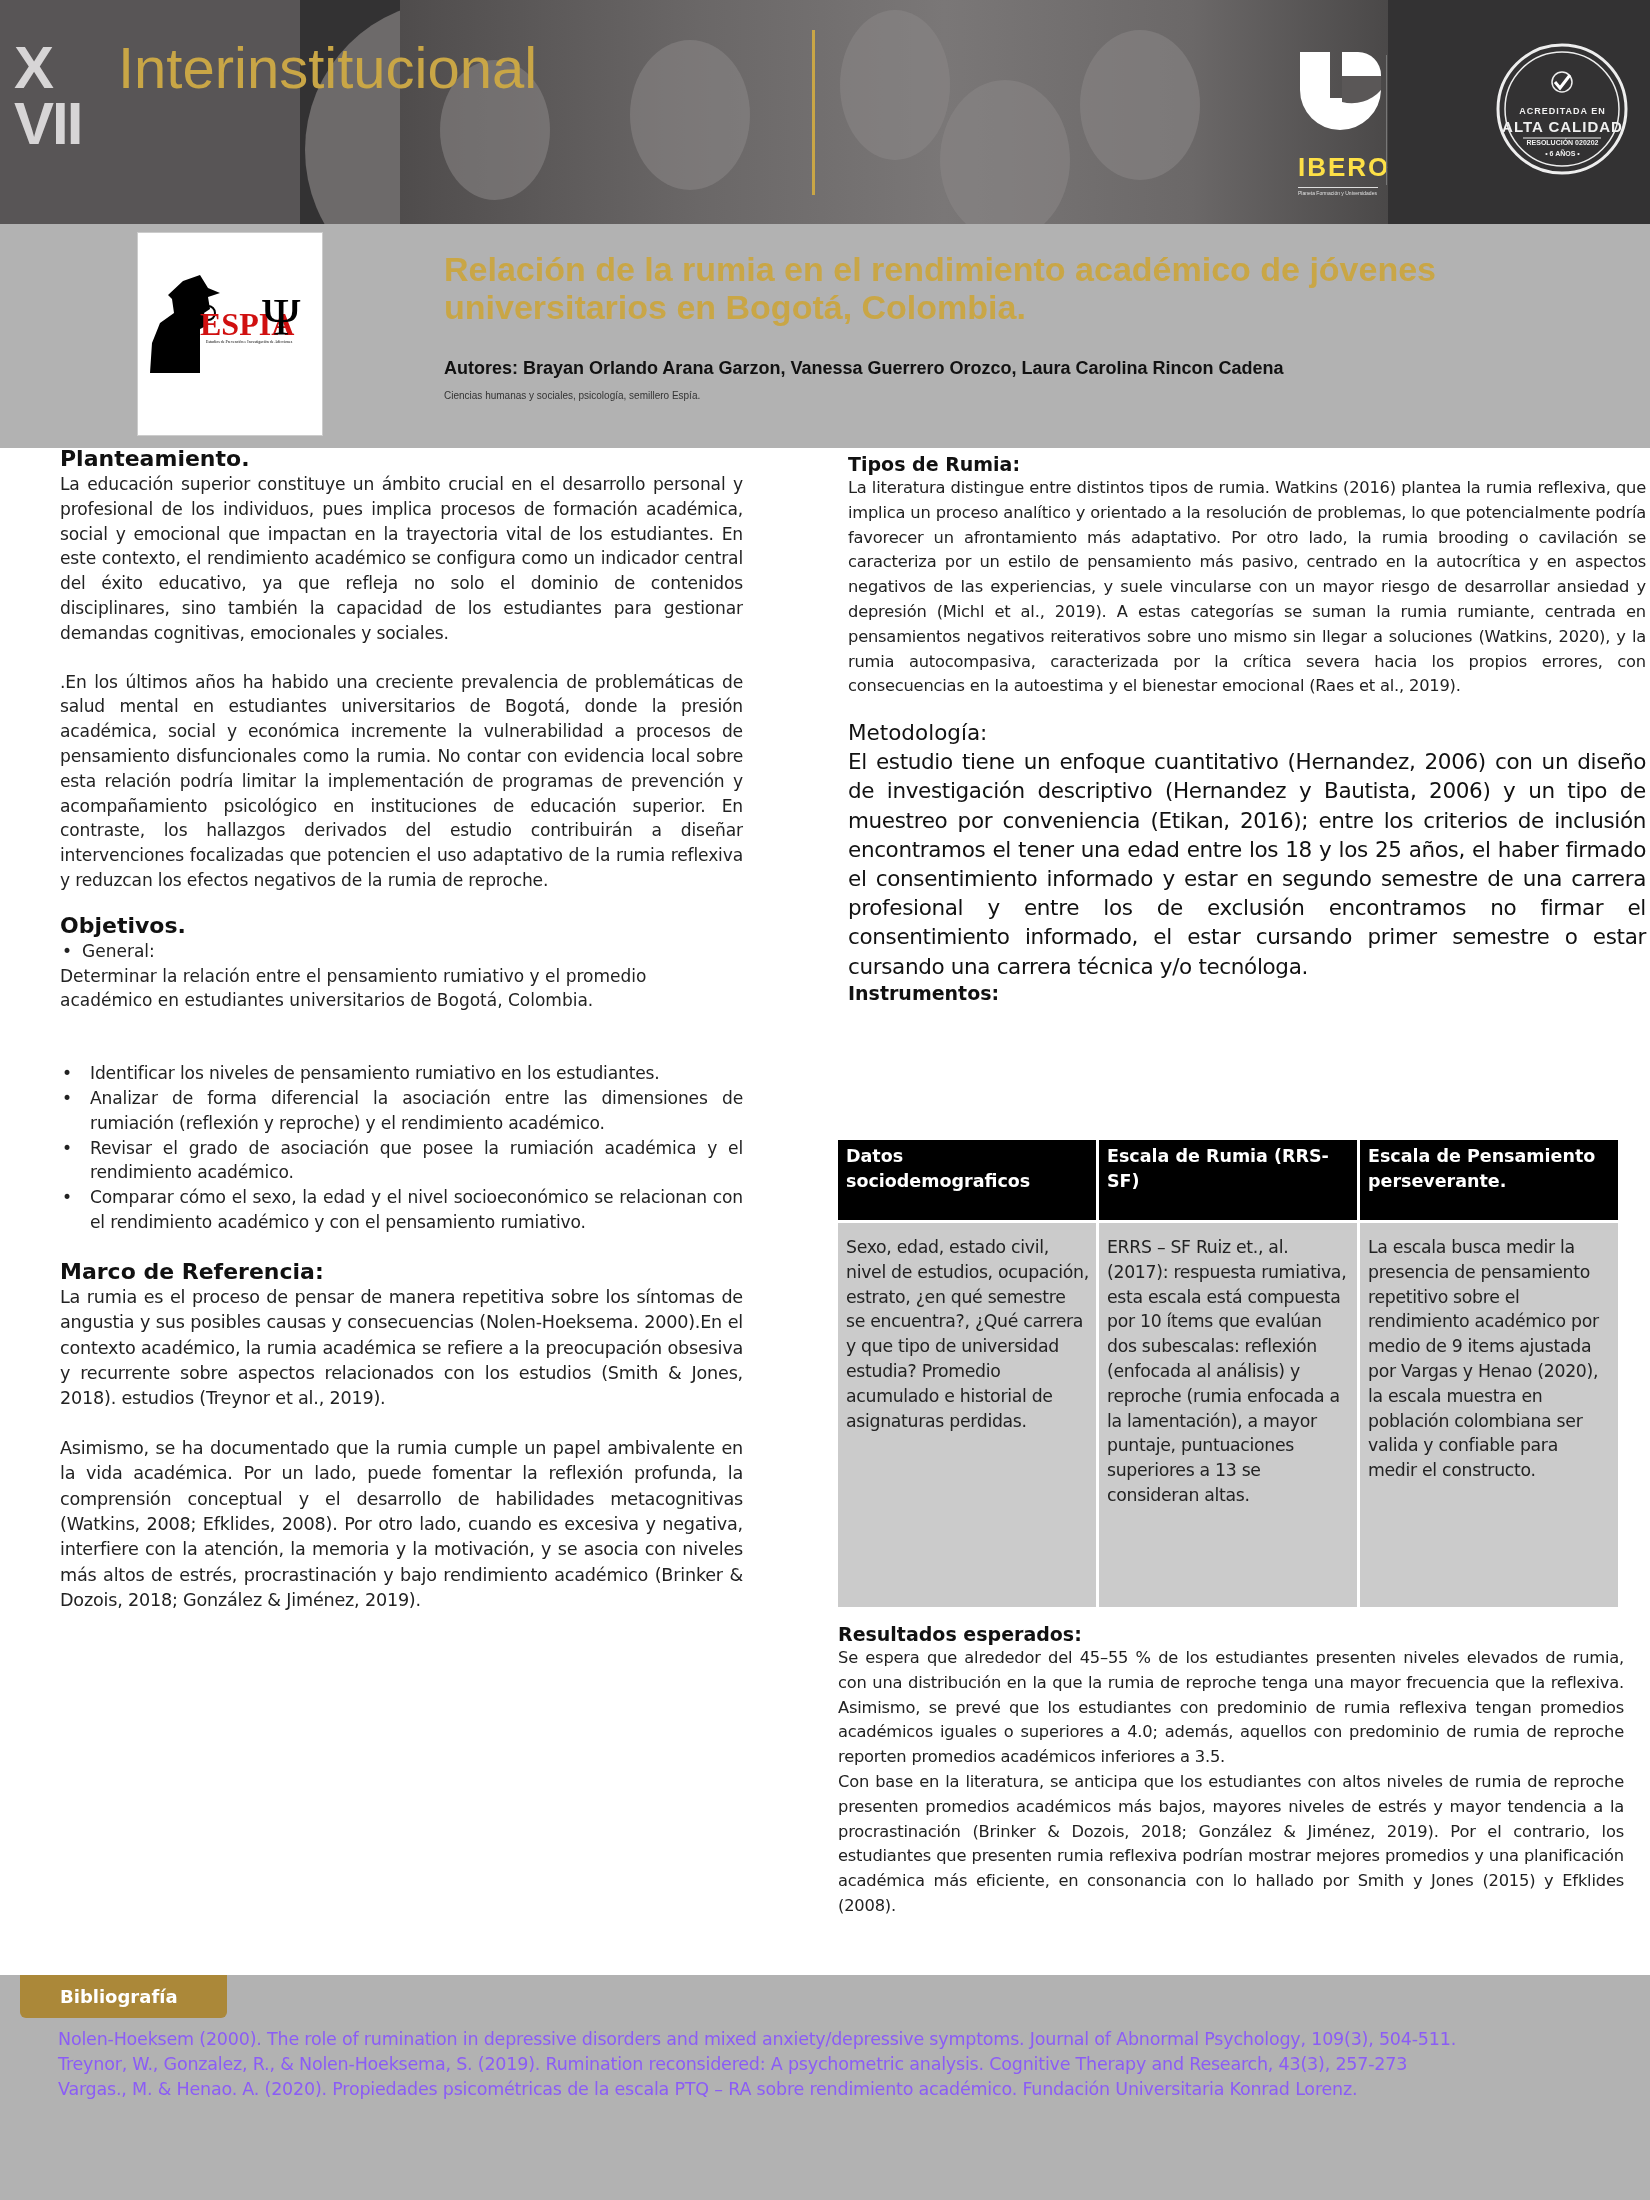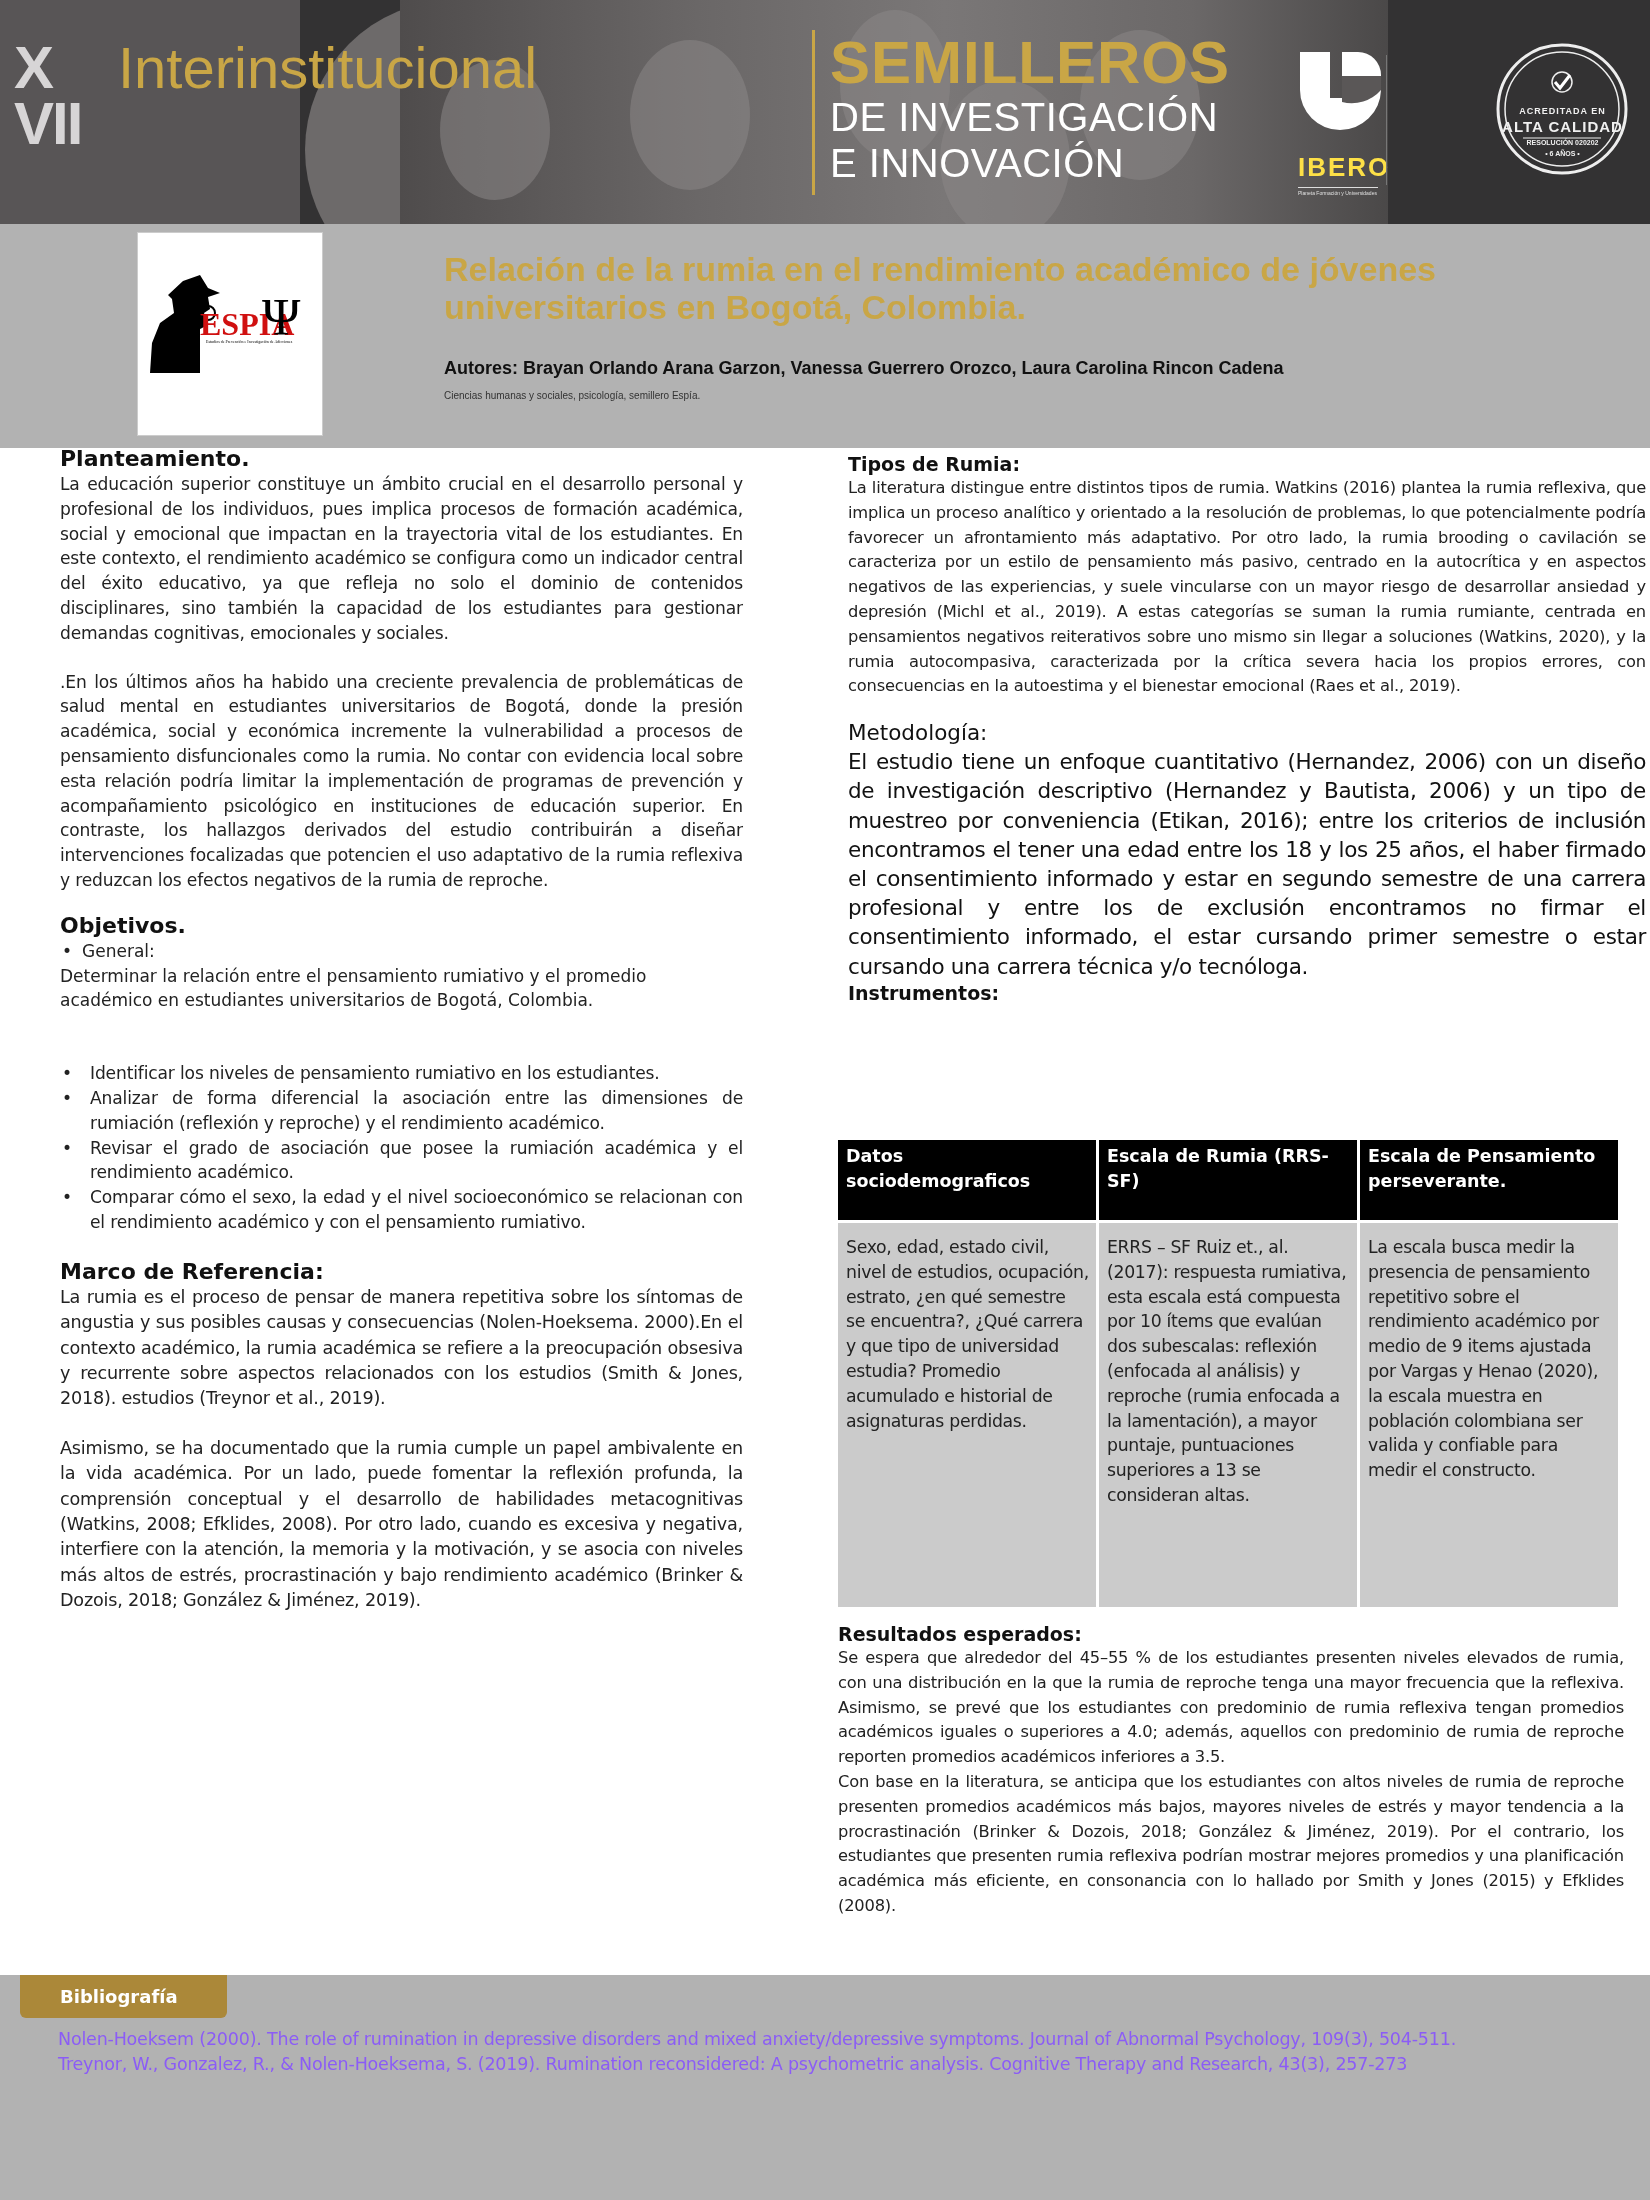--- a/index.html
+++ b/index.html
@@ -98,25 +98,20 @@
 
   <div class="ev-roman">
     <span>X</span>
     <span>VII</span>
   </div>
   <div class="ev-title">
     <span class="l2">Interinstitucional</span>
   </div>
   <div class="ev-divider"></div>
 
-  <div class="sem">
-    <div class="s1">SEMILLEROS</div>
-    <div class="s2">DE INVESTIGACIÓN</div>
-    <div class="s2">E INNOVACIÓN</div>
-  </div>
 
   <div class="ibero">
     <svg class="shield" viewBox="0 0 85 80">
       <path d="M2 2 H32 V48 H44 V2 H60 A23 23 0 0 1 83 25 V40 A41 41 0 0 1 42 80 A40 40 0 0 1 2 40 Z" fill="#ffffff"></path>
       <path d="M44 26 H83 V40 A39 39 0 0 1 44 52 Z" fill="#5a5757"></path>
     </svg>
     <div class="name">IBERO</div>
     <div class="sub">Planeta Formación y Universidades</div>
   </div>
   <div class="vdiv"></div>
@@ -214,13 +209,14 @@
   <h3 class="sec">Resultados esperados:</h3>
   <p class="para-s">Se espera que alrededor del 45–55 % de los estudiantes presenten niveles elevados de rumia, con una distribución en la que la rumia de reproche tenga una mayor frecuencia que la reflexiva. Asimismo, se prevé que los estudiantes con predominio de rumia reflexiva tengan promedios académicos iguales o superiores a 4.0; además, aquellos con predominio de rumia de reproche reporten promedios académicos inferiores a 3.5.</p>
   <p class="para-s">Con base en la literatura, se anticipa que los estudiantes con altos niveles de rumia de reproche presenten promedios académicos más bajos, mayores niveles de estrés y mayor tendencia a la procrastinación (Brinker &amp; Dozois, 2018; González &amp; Jiménez, 2019). Por el contrario, los estudiantes que presenten rumia reflexiva podrían mostrar mejores promedios y una planificación académica más eficiente, en consonancia con lo hallado por Smith y Jones (2015) y Efklides (2008).</p>
 </section>
 
 <div class="biblio"></div>
 <div class="biblio-tab">Bibliografía</div>
 <div class="biblio-list">
   <p>Nolen-Hoeksem (2000). The role of rumination in depressive disorders and mixed anxiety/depressive symptoms. Journal of Abnormal Psychology, 109(3), 504-511.</p>
   <p>Treynor, W., Gonzalez, R., &amp; Nolen-Hoeksema, S. (2019). Rumination reconsidered: A psychometric analysis. Cognitive Therapy and Research, 43(3), 257-273</p>
+  <p>Vargas., M. &amp; Henao. A. (2020). Propiedades psicométricas de la escala PTQ – RA sobre rendimiento académico. Fundación Universitaria Konrad Lorenz.</p>
 </div>
 
 </body></html>

